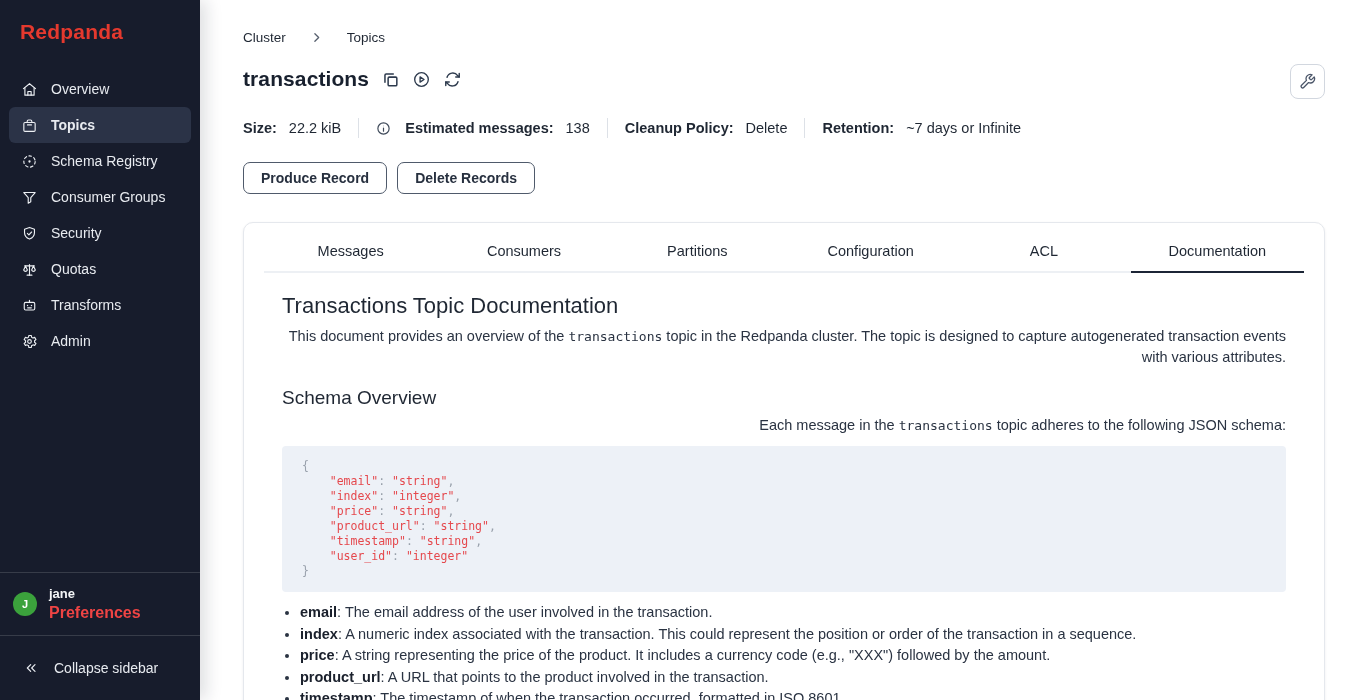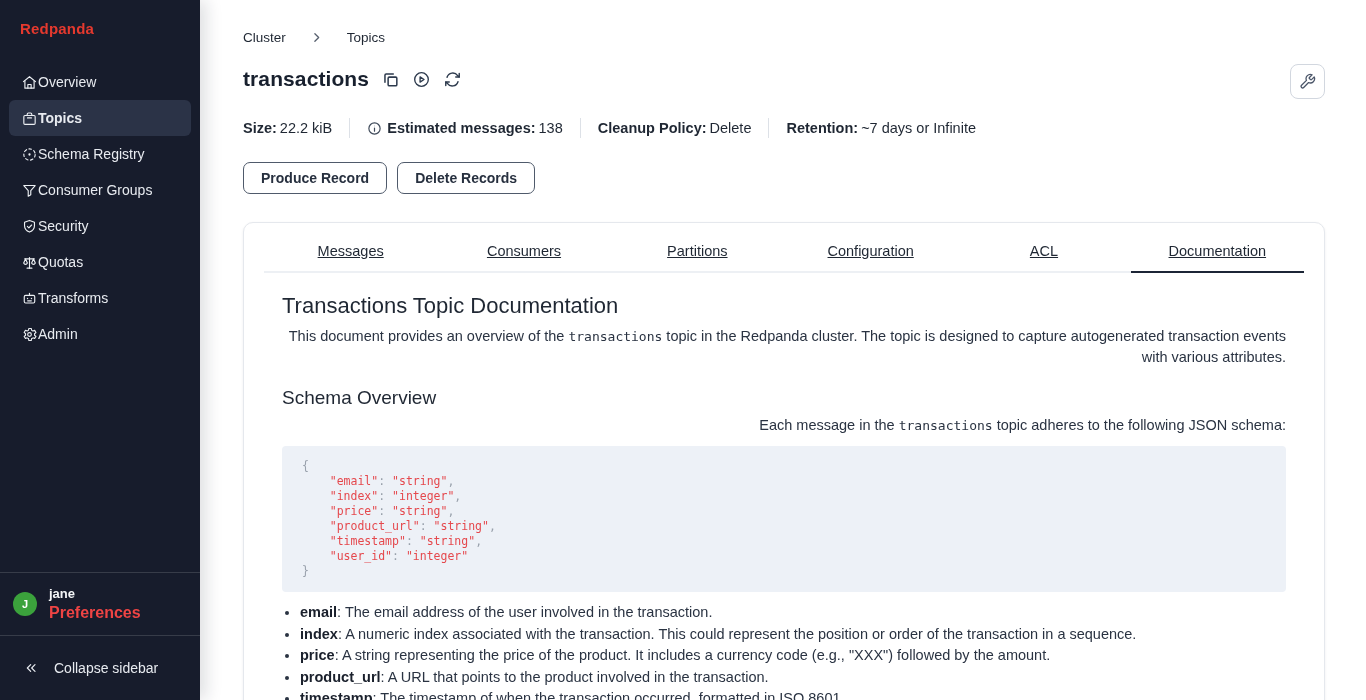--- a/index.html
+++ b/index.html
@@ -12,24 +12,24 @@
   svg { display:block; }
 
   
   .sidebar {
     width:200px; min-width:200px; height:700px;
     background:#171C2C; color:#E8EBF0;
     display:flex; flex-direction:column;
     box-shadow:6px 0 16px rgba(23,28,44,0.14);
     position:relative; z-index:2;
   }
-  .logo { color:#E5392E; font-weight:bold; font-size:15px; padding:20px 0 0 20px; letter-spacing:.2px; }
+  .logo { color:#E5392E; font-weight:bold; font-size:21px; padding:20px 0 0 20px; letter-spacing:.2px; }
   .nav { margin-top:27px; padding:0 9px; }
   .nav-item {
-    display:flex; align-items:center; height:36px; padding:0 12px;
+    display:flex; align-items:center; gap:13px; height:36px; padding:0 12px;
     border-radius:6px; font-size:14px; color:#E8EBF0; cursor:pointer; white-space:nowrap;
   }
   .nav-item.active { background:#2B3347; font-weight:bold; }
   .nav-item .ico { width:17px; height:17px; color:#EDF0F4; flex:none; }
   .sidebar-bottom { margin-top:auto; }
   .user-row { border-top:1px solid rgba(255,255,255,0.14); padding:13px 0 13px 13px; display:flex; gap:12px; align-items:center; cursor:pointer; }
   .avatar { width:24px; height:24px; border-radius:50%; background:#3BA23C; color:#fff; font-size:11px; font-weight:bold; display:flex; align-items:center; justify-content:center; flex:none; }
   .user-name { font-size:13px; font-weight:bold; color:#F4F6F8; line-height:1.25; }
   .user-sub { font-size:16px; color:#ef4444; margin-top:2px;font-weight:bold; }
   .collapse-row { border-top:1px solid rgba(255,255,255,0.14); display:flex; align-items:center; gap:15px; padding-left:23px; height:65px; font-size:14px; cursor:pointer; }
@@ -44,38 +44,38 @@
   .page-title { font-size:21px; font-weight:bold; color:#18202E; letter-spacing:.1px; }
   .title-icon { width:19px; height:19px; color:#2D3A4D; cursor:pointer; }
   .tool-btn {
     position:absolute; top:64px; right:41px; width:35px; height:35px;
     border:1px solid #D2D7DF; border-radius:8px; background:#fff;
     display:flex; align-items:center; justify-content:center; color:#4A5568; cursor:pointer;
   }
   .tool-btn svg { width:17px; height:17px; }
 
   .stats { margin-top:27px; display:flex; align-items:center; font-size:14.5px; color:#1F2733; }
-  .stat { display:flex; gap:3px; align-items:center; }
+  .stat { display:flex; gap:12px; align-items:center; }
   .stat-label { font-weight:bold; }
   .stat-sep { width:1px; height:20px; background:#DDE1E7; margin:0 17px; }
   .info-icon { width:15px; height:15px; color:#3F4A5A; margin-right:2px; }
 
   .btn-row { margin-top:24px; display:flex; gap:10px; }
   .btn {
     height:32px; padding:12px 17px; border:1px solid #4F5A6B; border-radius:7px;
     background:#fff; font-size:14px; font-weight:bold; color:#27303F;
     display:flex; align-items:center; cursor:pointer; font-family:inherit;
   }
 
   .card {
     margin-top:28px; border:1px solid #E5E8ED; border-radius:10px; background:#fff;
     height:620px; box-shadow:0 1px 3px rgba(16,24,40,0.07);
   }
   .tabs { display:flex; margin:0 20px; border-bottom:2px solid #EDF0F4; }
-  .tab { flex:1; text-align:center; padding:20px 0 12px; font-size:14.5px; color:#1F2733; margin-bottom:-2px; border-bottom:2px solid transparent; cursor:pointer;text-decoration:underline; }
+  .tab { flex:1; text-align:center; padding:20px 0 12px; font-size:14.5px; color:#1F2733; margin-bottom:-2px; border-bottom:2px solid transparent; cursor:pointer; }
   .tab.active { border-bottom-color:#1C2536; }
 
   .doc { padding:20px 38px 0; color:#2A3342; }
   .doc-h1 { font-size:22px; font-weight:400; color:#1F2733; margin:0 0 7px; }
   .doc-p { font-size:14.5px; line-height:1.45; margin:0;text-align:right; }
   .inline-code { font-family:"DejaVu Sans Mono", monospace; font-size:13px; }
   .doc-h2 { font-size:19px; font-weight:400; color:#1F2733; margin:19px 0 6px; }
   .codeblock {
     background:#EDF1F7; margin:10px 0 0; padding:13px 20px; border-radius:4px;
     font-family:"DejaVu Sans Mono", monospace; font-size:11.5px; line-height:15px; color:#99A1AC;

